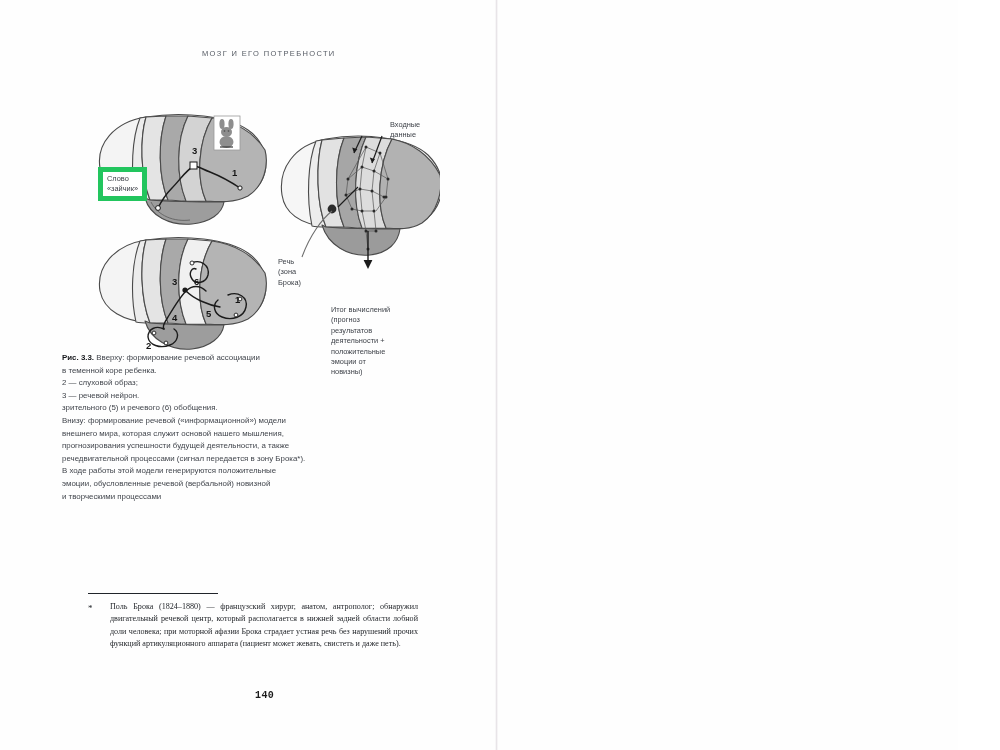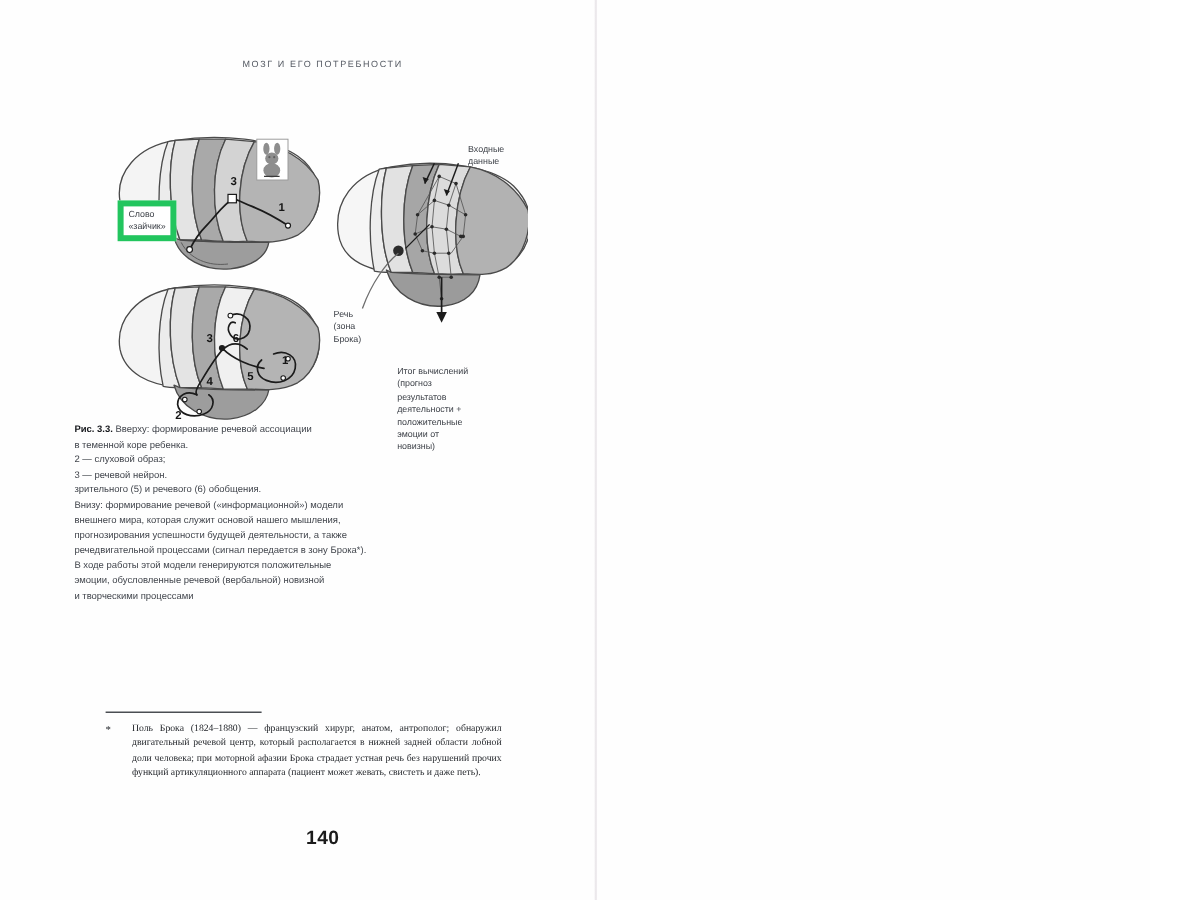--- a/index.html
+++ b/index.html
@@ -28,22 +28,22 @@
     letter-spacing:1.35px;
     color:#555a63;
     white-space:nowrap;
     text-transform:uppercase;
   }
   .runhead-left{left:202px;top:49px;}
 
   
   .folio{
     position:absolute;
-    font-family:Liberation Sans, sans-serif;
-    font-size:16px;font-weight:bold;
+    font-family:Liberation Mono, monospace;
+    font-size:10px;font-weight:bold;
     color:#1b1b1b;letter-spacing:.4px;
   }
   .folio-left{left:255px;top:690px;}
 
   
   .figure{position:absolute;left:88px;top:105px;width:355px;height:250px;}
   .brain-svg{position:absolute;}
   .brain-a{left:0px;top:5px;}
   .brain-b{left:0px;top:128px;}
   .brain-c{left:182px;top:18px;}

